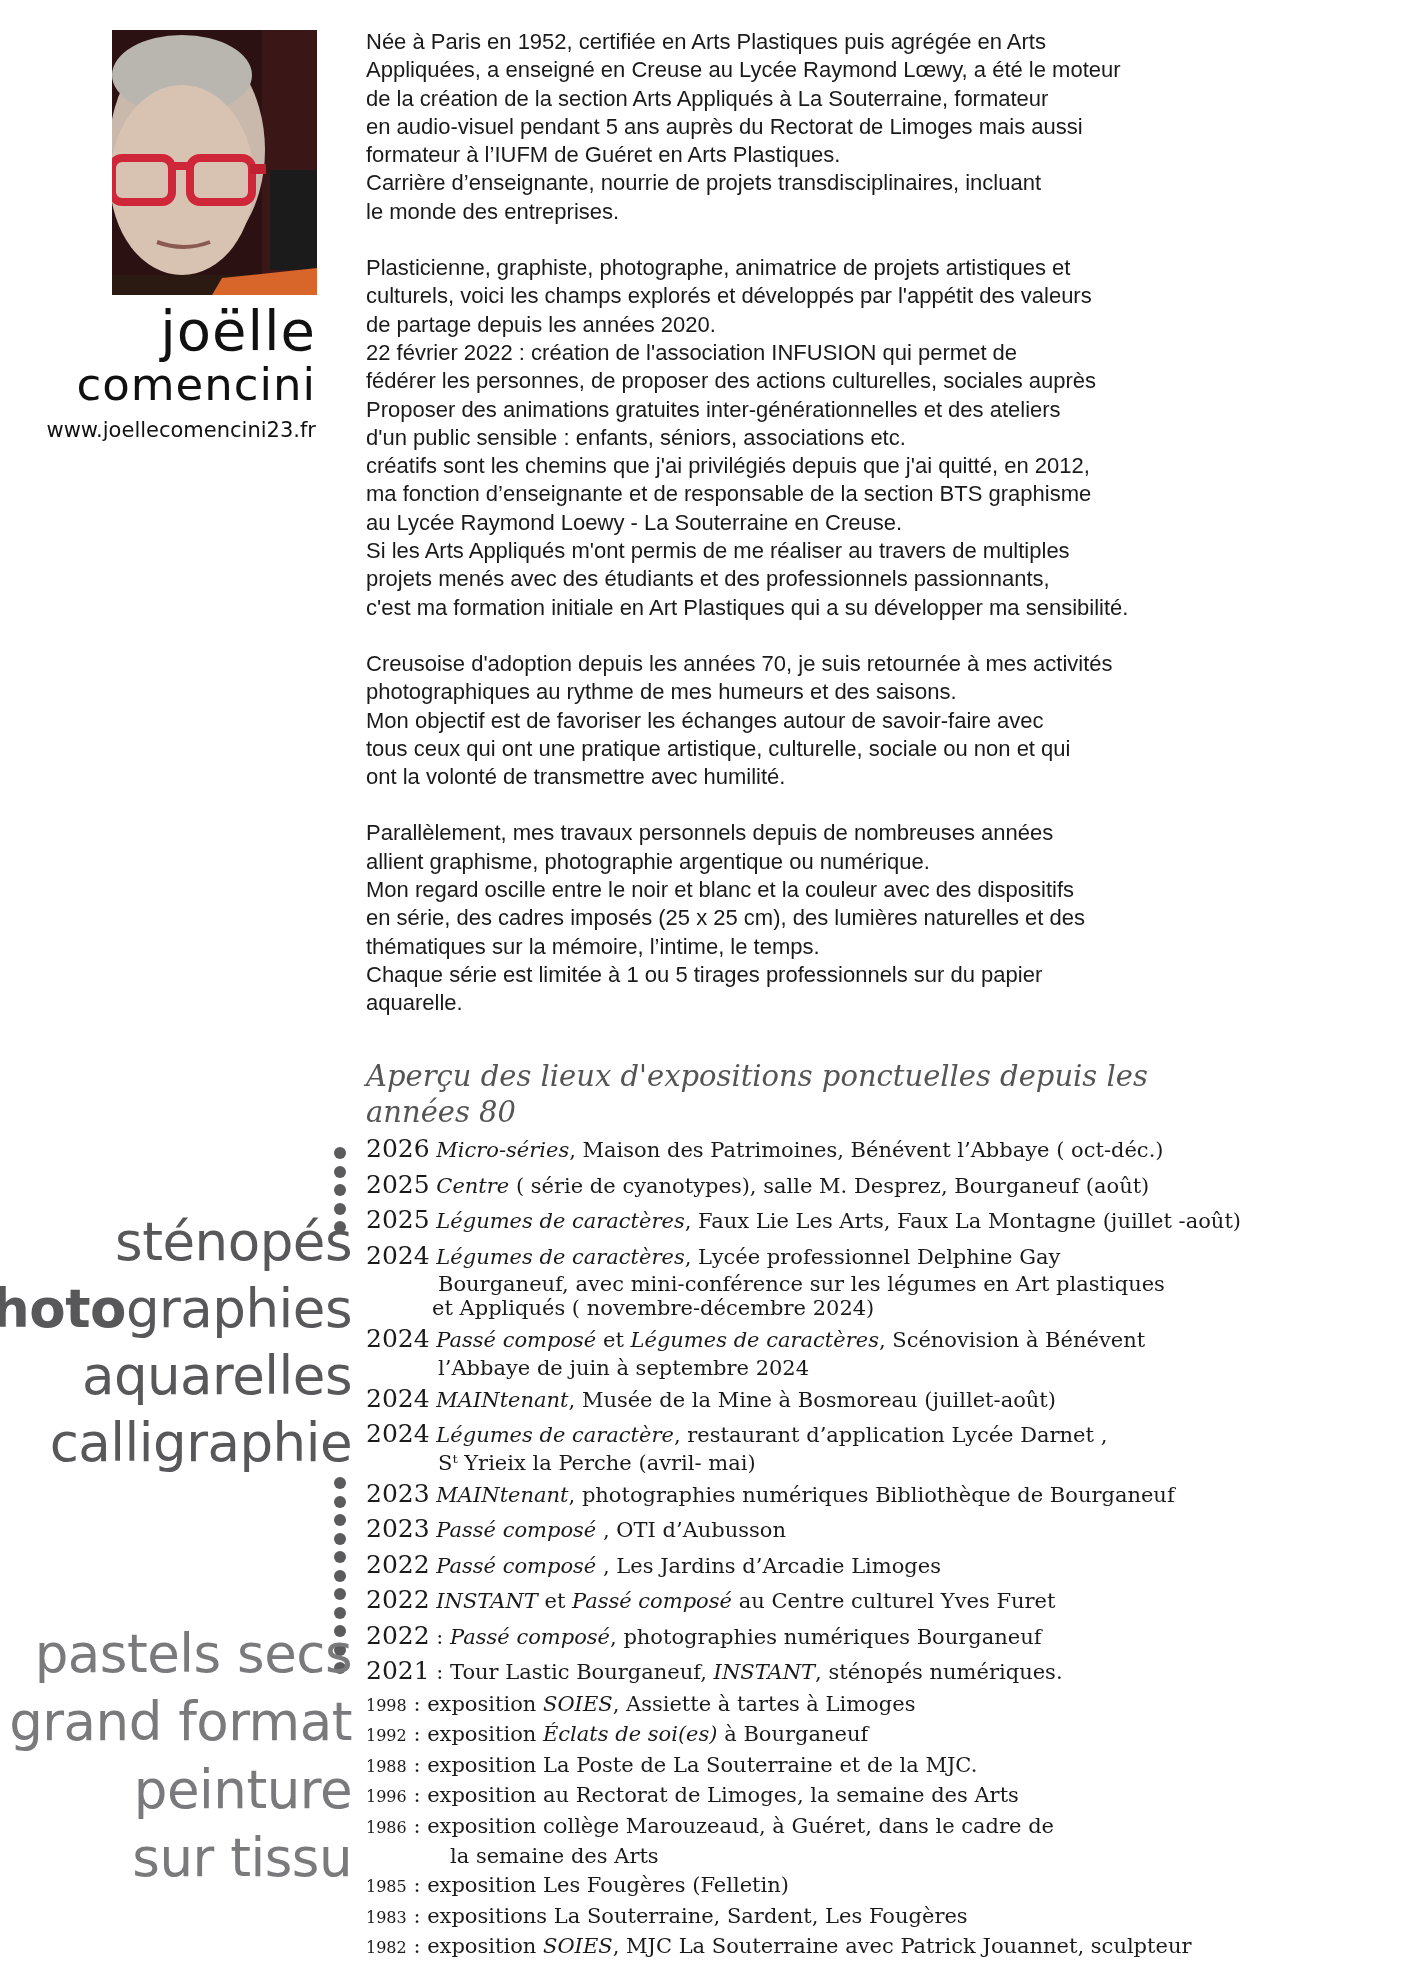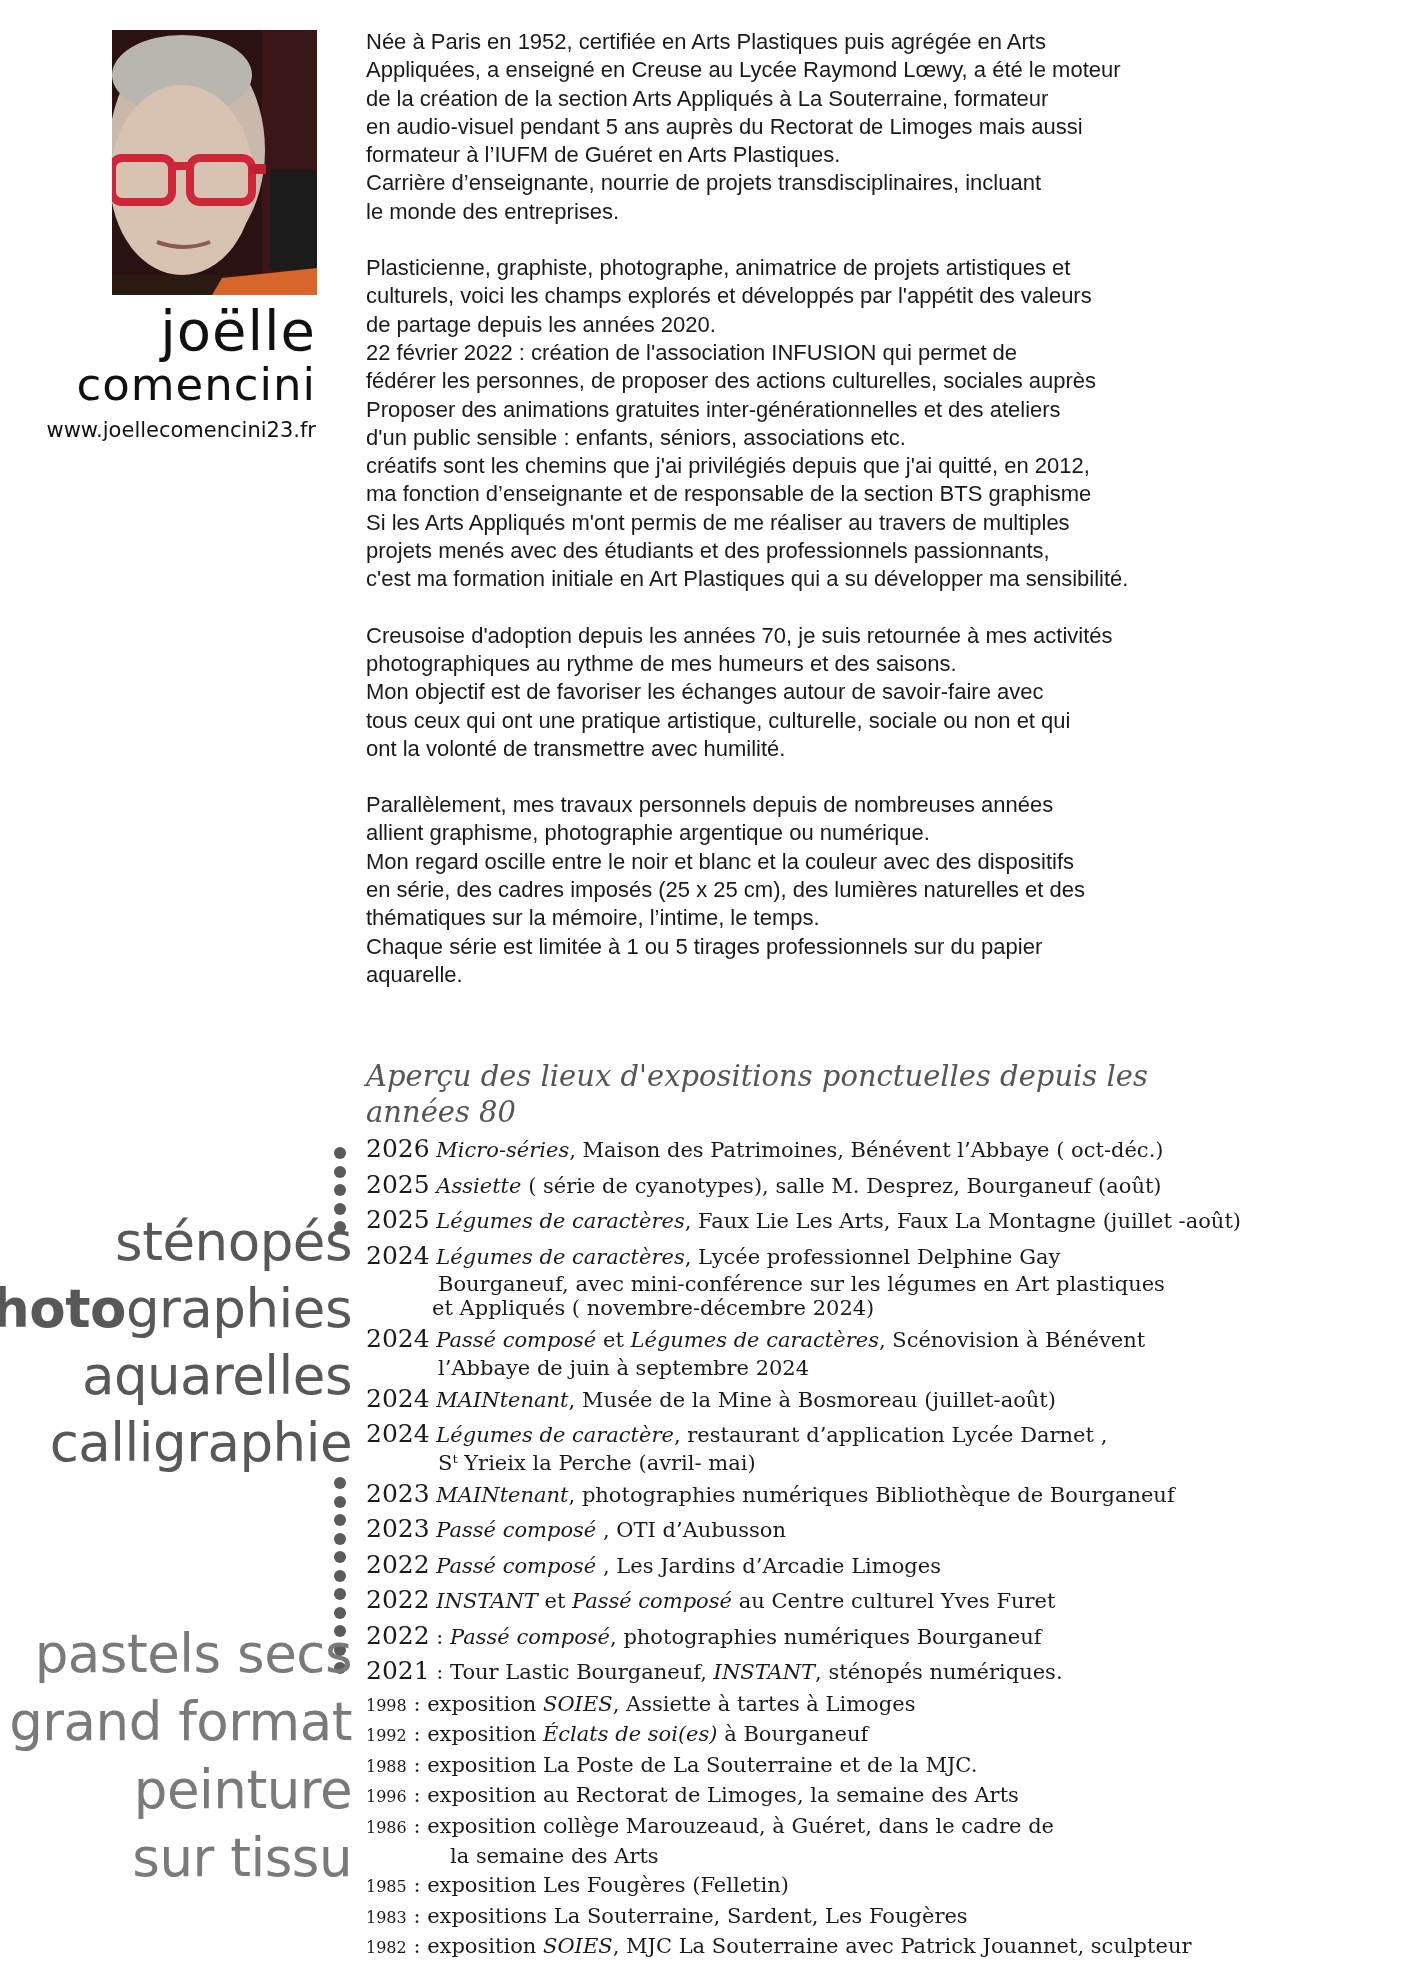--- a/index.html
+++ b/index.html
@@ -139,20 +139,21 @@
     <p>
       <span class="line">Plasticienne, graphiste, photographe, animatrice de projets artistiques et</span>
       <span class="line">culturels, voici les champs explorés et développés par l'appétit des valeurs</span>
       <span class="line">de partage depuis les années 2020.</span>
       <span class="line">22 février 2022 : création de l'association INFUSION qui permet de</span>
       <span class="line">fédérer les personnes, de proposer des actions culturelles, sociales auprès</span>
       <span class="line">Proposer des animations gratuites inter-générationnelles et des ateliers</span>
       <span class="line">d'un public sensible : enfants, séniors, associations etc.</span>
       <span class="line">créatifs sont les chemins que j'ai privilégiés depuis que j'ai quitté, en 2012,</span>
       <span class="line">ma fonction d’enseignante et de responsable de la section BTS graphisme</span>
+      <span class="line">au Lycée Raymond Loewy - La Souterraine en Creuse.</span>
       <span class="line">Si les Arts Appliqués m'ont permis de me réaliser au travers de multiples</span>
       <span class="line">projets menés avec des étudiants et des professionnels passionnants,</span>
       <span class="line">c'est ma formation initiale en Art Plastiques qui a su développer ma sensibilité.</span>
     </p>
     <p>
       <span class="line">Creusoise d'adoption depuis les années 70, je suis retournée à mes activités</span>
       <span class="line">photographiques au rythme de mes humeurs et des saisons.</span>
       <span class="line">Mon objectif est de favoriser les échanges autour de savoir-faire avec</span>
       <span class="line">tous ceux qui ont une pratique artistique, culturelle, sociale ou non et qui</span>
       <span class="line">ont la volonté de transmettre avec humilité.</span>
@@ -168,21 +169,21 @@
     </p>
   </div>
 
 <div class="expo-heading">
   <div>Aperçu des lieux d'expositions ponctuelles depuis les</div>
   <div>années 80</div>
 </div>
 
 <div class="expo-list" id="expo-list">
     <div class="expo-item recent"><span class="year">2026</span><span> </span><em>Micro-séries</em><span>, Maison des Patrimoines, Bénévent l’Abbaye ( oct-déc.)</span></div>
-    <div class="expo-item recent"><span class="year">2025</span><span> </span><em>Assiette</em><span> ( série de cyanotypes), salle M. Desprez, Bourganeuf (août)</span></div>
+    <div class="expo-item recent"><span class="year">2025</span><span> </span><em>Centre</em><span> ( série de cyanotypes), salle M. Desprez, Bourganeuf (août)</span></div>
     <div class="expo-item recent"><span class="year">2025</span><span> </span><em>Légumes de caractères</em><span>, Faux Lie Les Arts, Faux La Montagne (juillet -août)</span></div>
     <div class="expo-item recent"><span class="year">2024</span><span> </span><em>Légumes de caractères</em><span>, Lycée professionnel Delphine Gay</span><span class="cont">Bourganeuf, avec mini-conférence sur les légumes en Art plastiques</span><span class="cont c2">et Appliqués ( novembre-décembre 2024)</span></div>
     <div class="expo-item recent"><span class="year">2024</span><span> </span><em>Passé composé</em><span> et </span><em>Légumes de caractères</em><span>, Scénovision à Bénévent</span><span class="cont">l’Abbaye de juin à septembre 2024</span></div>
     <div class="expo-item recent"><span class="year">2024</span><span> </span><em>MAINtenant</em><span>, Musée de la Mine à Bosmoreau (juillet-août)</span></div>
     <div class="expo-item recent"><span class="year">2024</span><span> </span><em>Légumes de caractère</em><span>, restaurant d’application Lycée Darnet ,</span><span class="cont">Sᵗ Yrieix la Perche (avril- mai)</span></div>
     <div class="expo-item recent"><span class="year">2023</span><span> </span><em>MAINtenant</em><span>, photographies numériques Bibliothèque de Bourganeuf</span></div>
     <div class="expo-item recent"><span class="year">2023</span><span> </span><em>Passé composé</em><span> , OTI d’Aubusson</span></div>
     <div class="expo-item recent"><span class="year">2022</span><span> </span><em>Passé composé</em><span> , Les Jardins d’Arcadie Limoges</span></div>
     <div class="expo-item recent"><span class="year">2022</span><span> </span><em>INSTANT</em><span> et </span><em>Passé composé</em><span> au Centre culturel Yves Furet</span></div>
     <div class="expo-item recent"><span class="year">2022</span><span> : </span><em>Passé composé</em><span>, photographies numériques Bourganeuf</span></div>

